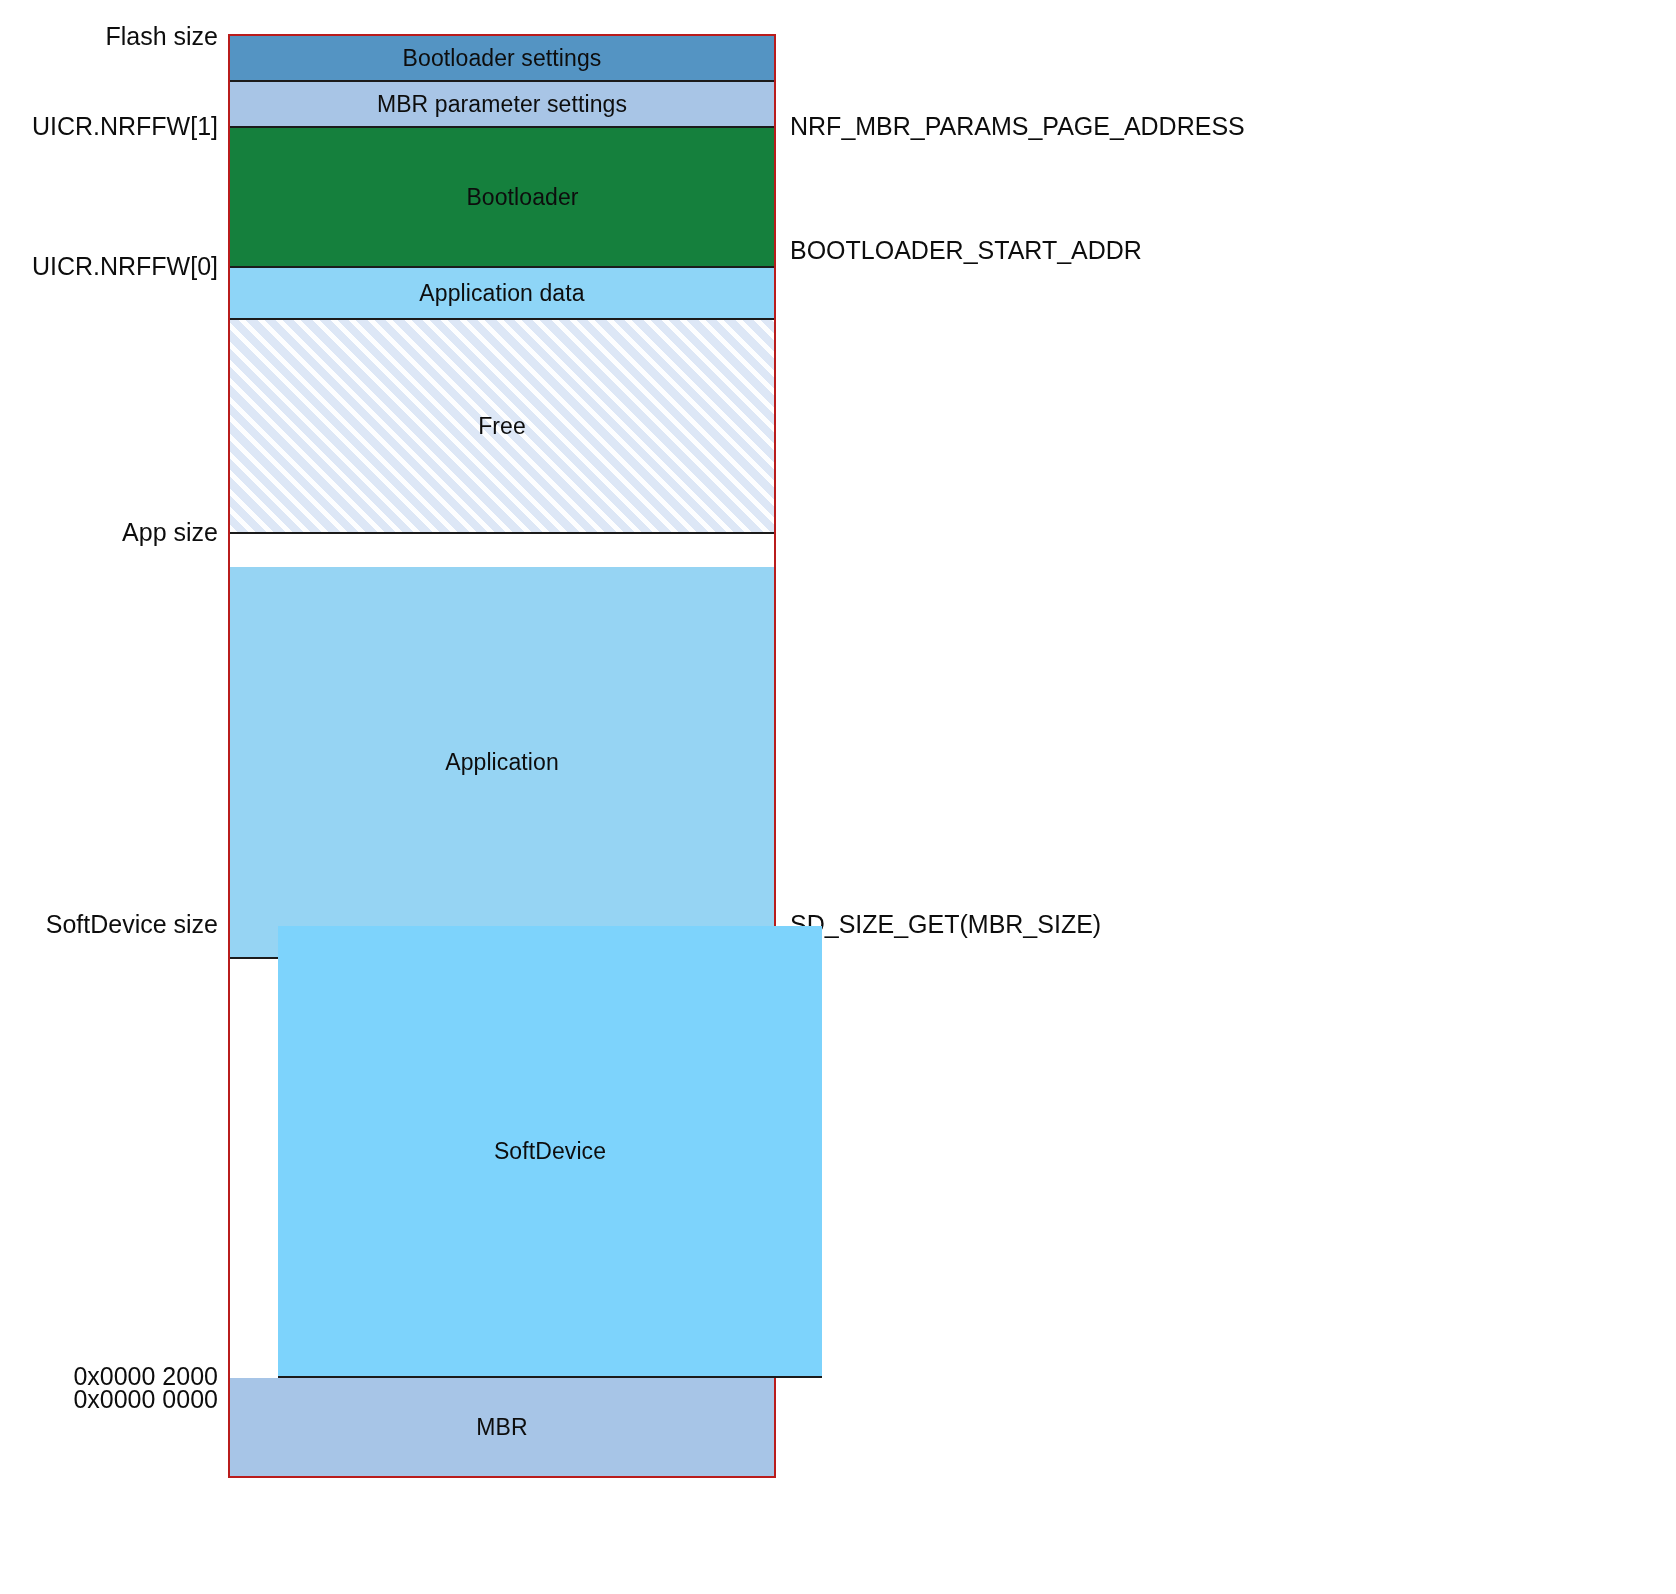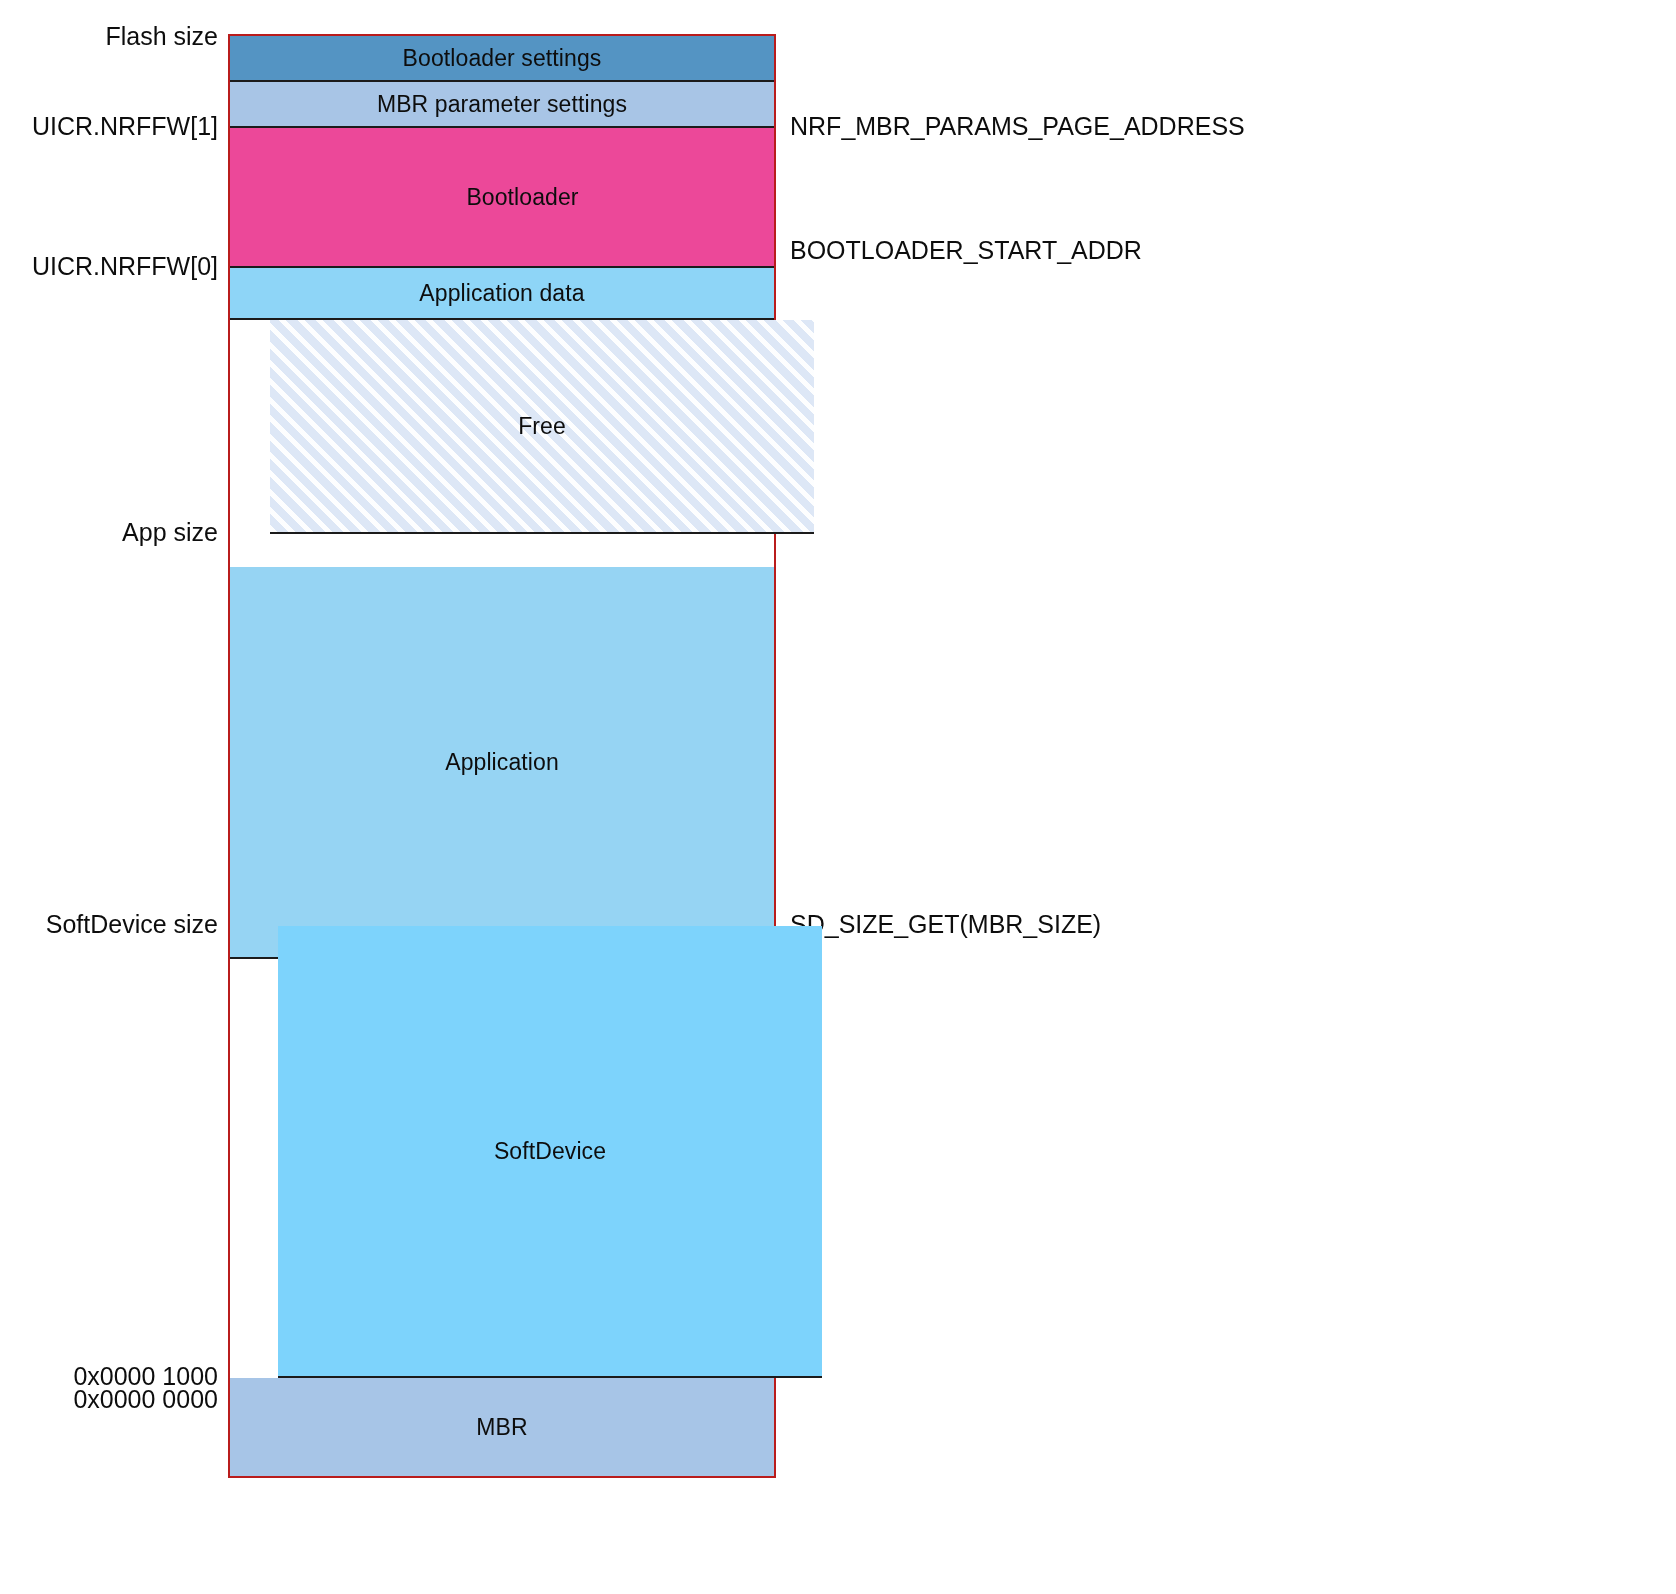--- a/index.html
+++ b/index.html
@@ -48,21 +48,21 @@
     font-size: 23px;
     line-height: 1;
     color: #0d0d0d;
     letter-spacing: 0.1px;
     white-space: nowrap;
   }
 
   
   .fill-bootloader-settings { background: #5494c3; }
   .fill-mbr-params          { background: #a8c5e6; }
-  .fill-bootloader          { background: #ec4899; padding-left: 41px; }
+  .fill-bootloader          { background: #15803d; padding-left: 41px; }
   .fill-app-data            { background: #8ed5f7; }
   .fill-free {
     background-color: #dde7f6;
     background-image: repeating-linear-gradient(
       45deg,
       rgba(255,255,255,0.95) 0px,
       rgba(255,255,255,0.95) 5px,
       rgba(221,231,246,0) 5px,
       rgba(221,231,246,0) 13px
     );
@@ -100,21 +100,21 @@
   <div class="axis-label" style="top:24px;">Flash size</div>
 
   <div class="axis-label" style="top:114px;">UICR.NRFFW[1]</div>
 
   <div class="axis-label" style="top:254px;">UICR.NRFFW[0]</div>
 
   <div class="axis-label" style="top:520px;">App size</div>
 
   <div class="axis-label" style="top:912px;">SoftDevice size</div>
 
-  <div class="axis-label" style="top:1364px;">0x0000 1000</div>
+  <div class="axis-label" style="top:1364px;">0x0000 2000</div>
 
   <div class="axis-label" style="top:1387px;">0x0000 0000</div>
 
   <div class="right-label" style="top:114px;">NRF_MBR_PARAMS_PAGE_ADDRESS</div>
 
   <div class="right-label" style="top:238px;">BOOTLOADER_START_ADDR</div>
 
 
   <div class="right-label" style="top:912px;">SD_SIZE_GET(MBR_SIZE)</div>
 
@@ -129,21 +129,21 @@
     </div>
 
     <div class="region fill-bootloader" style="top:92px; height:140px;">
       <span class="region-label">Bootloader</span>
     </div>
 
     <div class="region fill-app-data" style="top:232px; height:52px;">
       <span class="region-label">Application data</span>
     </div>
 
-    <div class="region fill-free" style="top:284px; height:214px;margin-left:40px;">
+    <div class="region fill-free" style="top:284px; height:214px;">
       <span class="region-label">Free</span>
     </div>
 
     <div class="region fill-application" style="top:498px; height:392px;margin-top:33px;">
       <span class="region-label">Application</span>
     </div>
 
     <div class="region fill-softdevice" style="top:890px; height:452px;">
       <span class="region-label">SoftDevice</span>
     </div>

